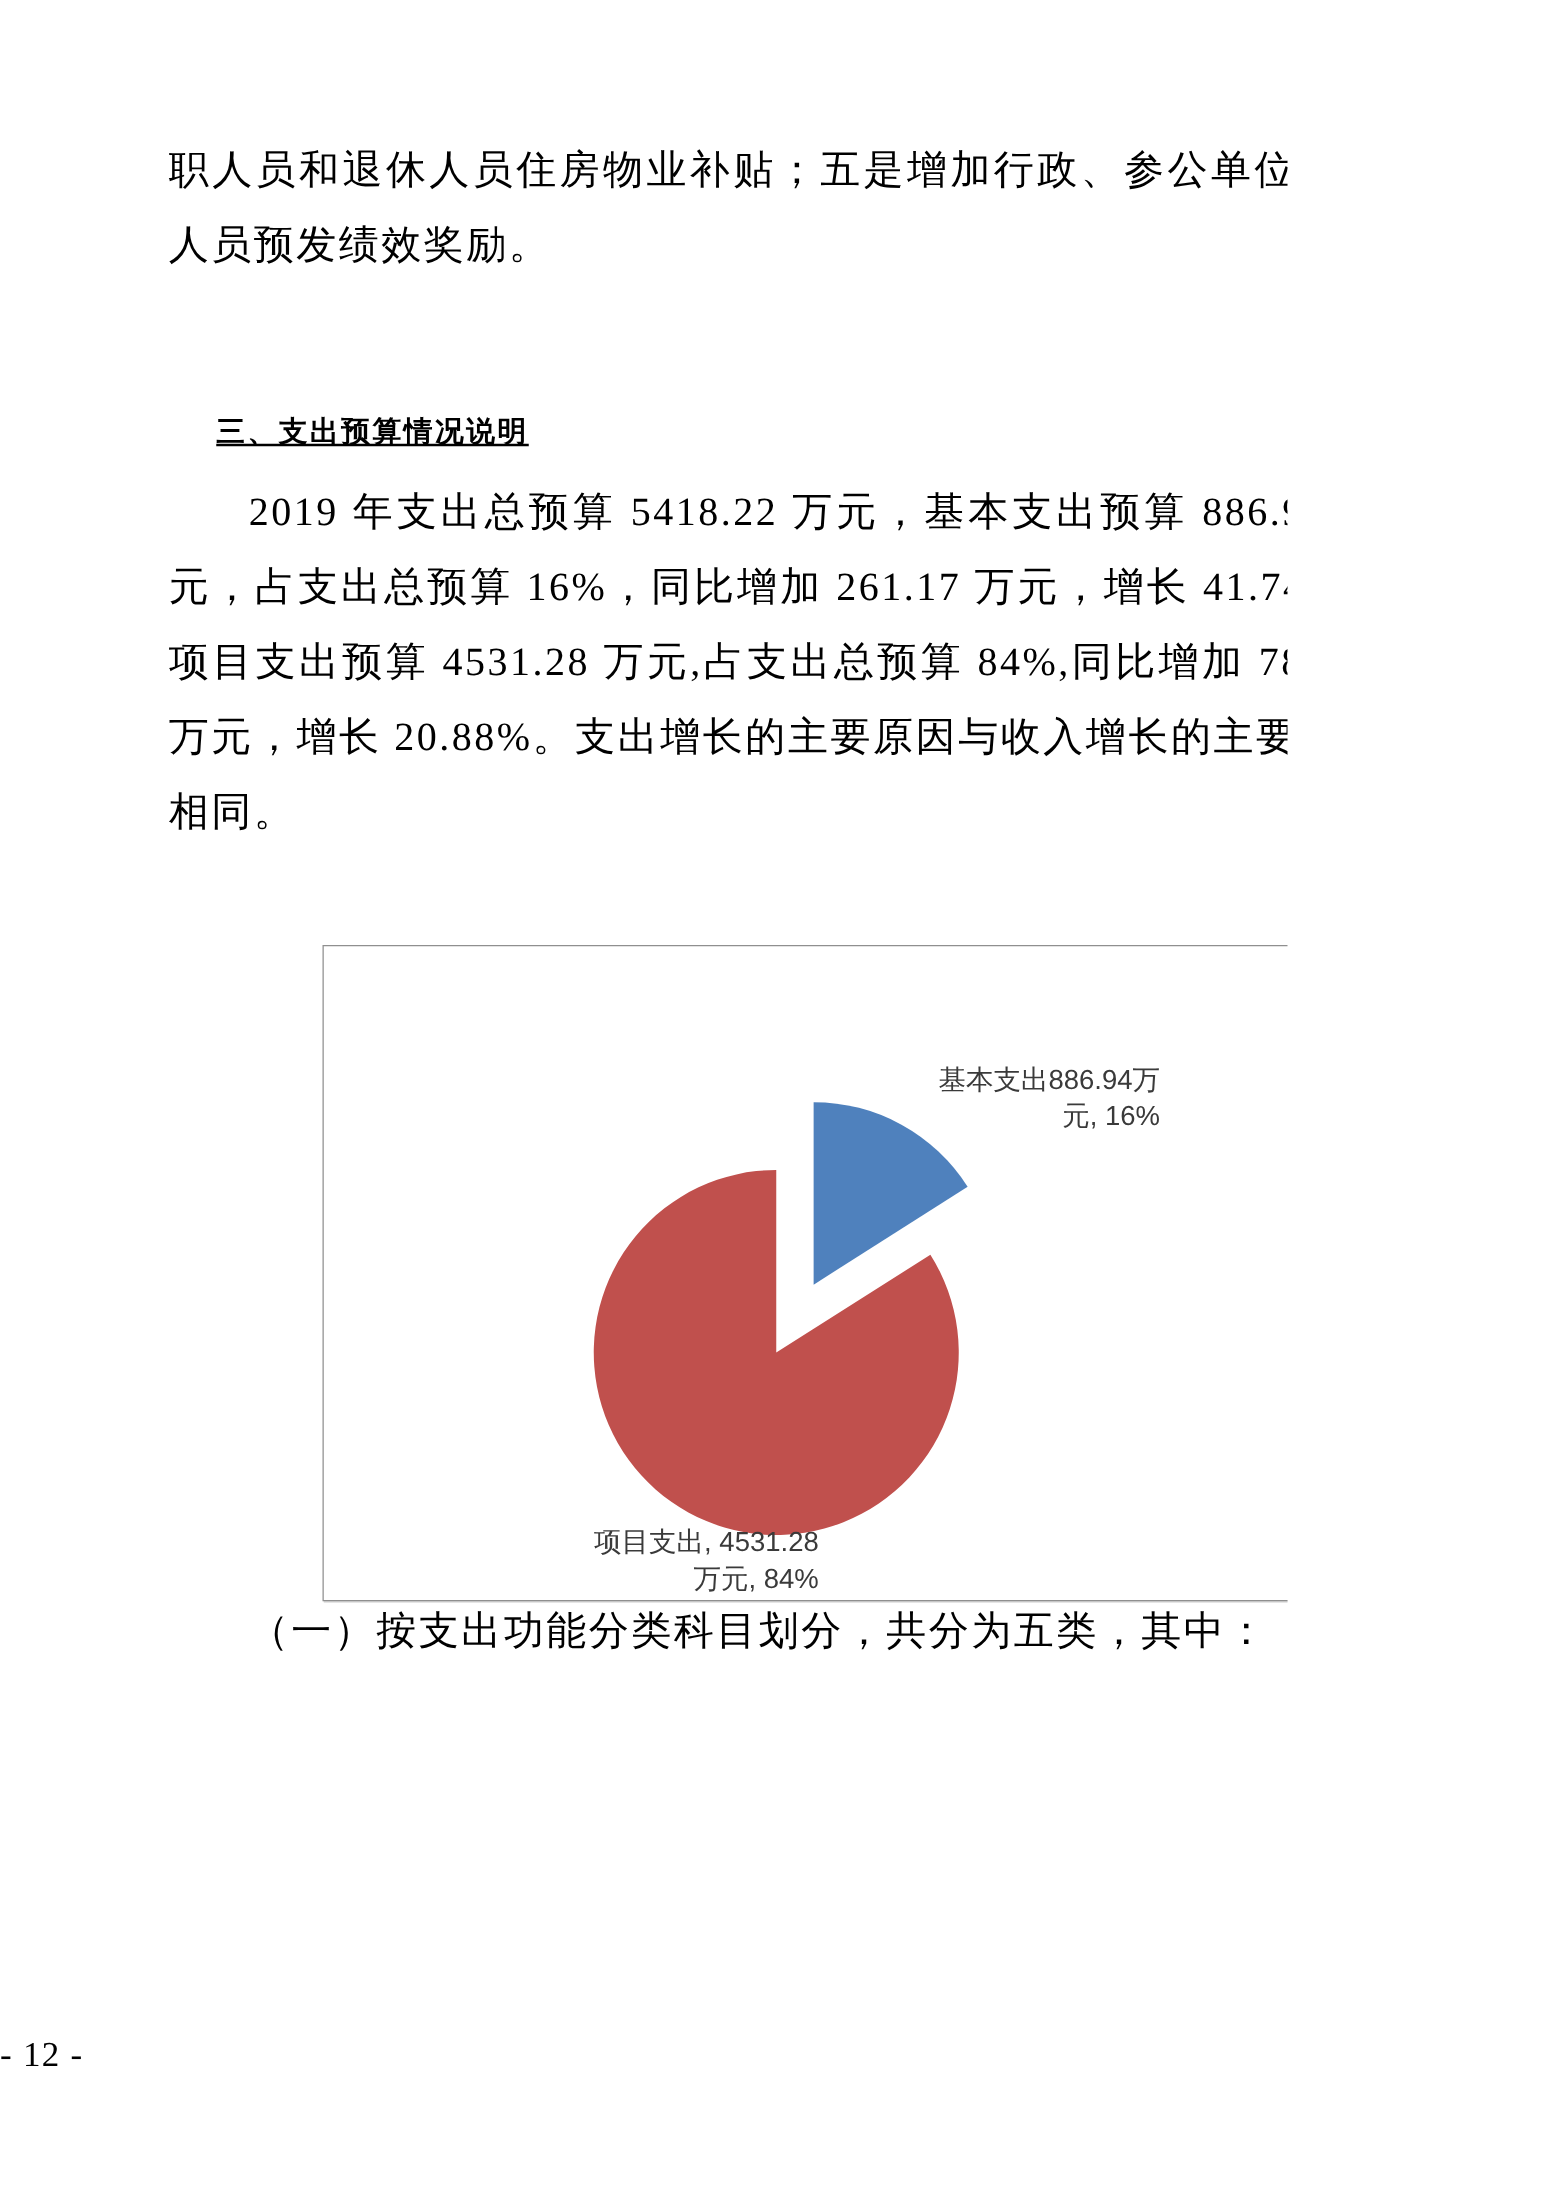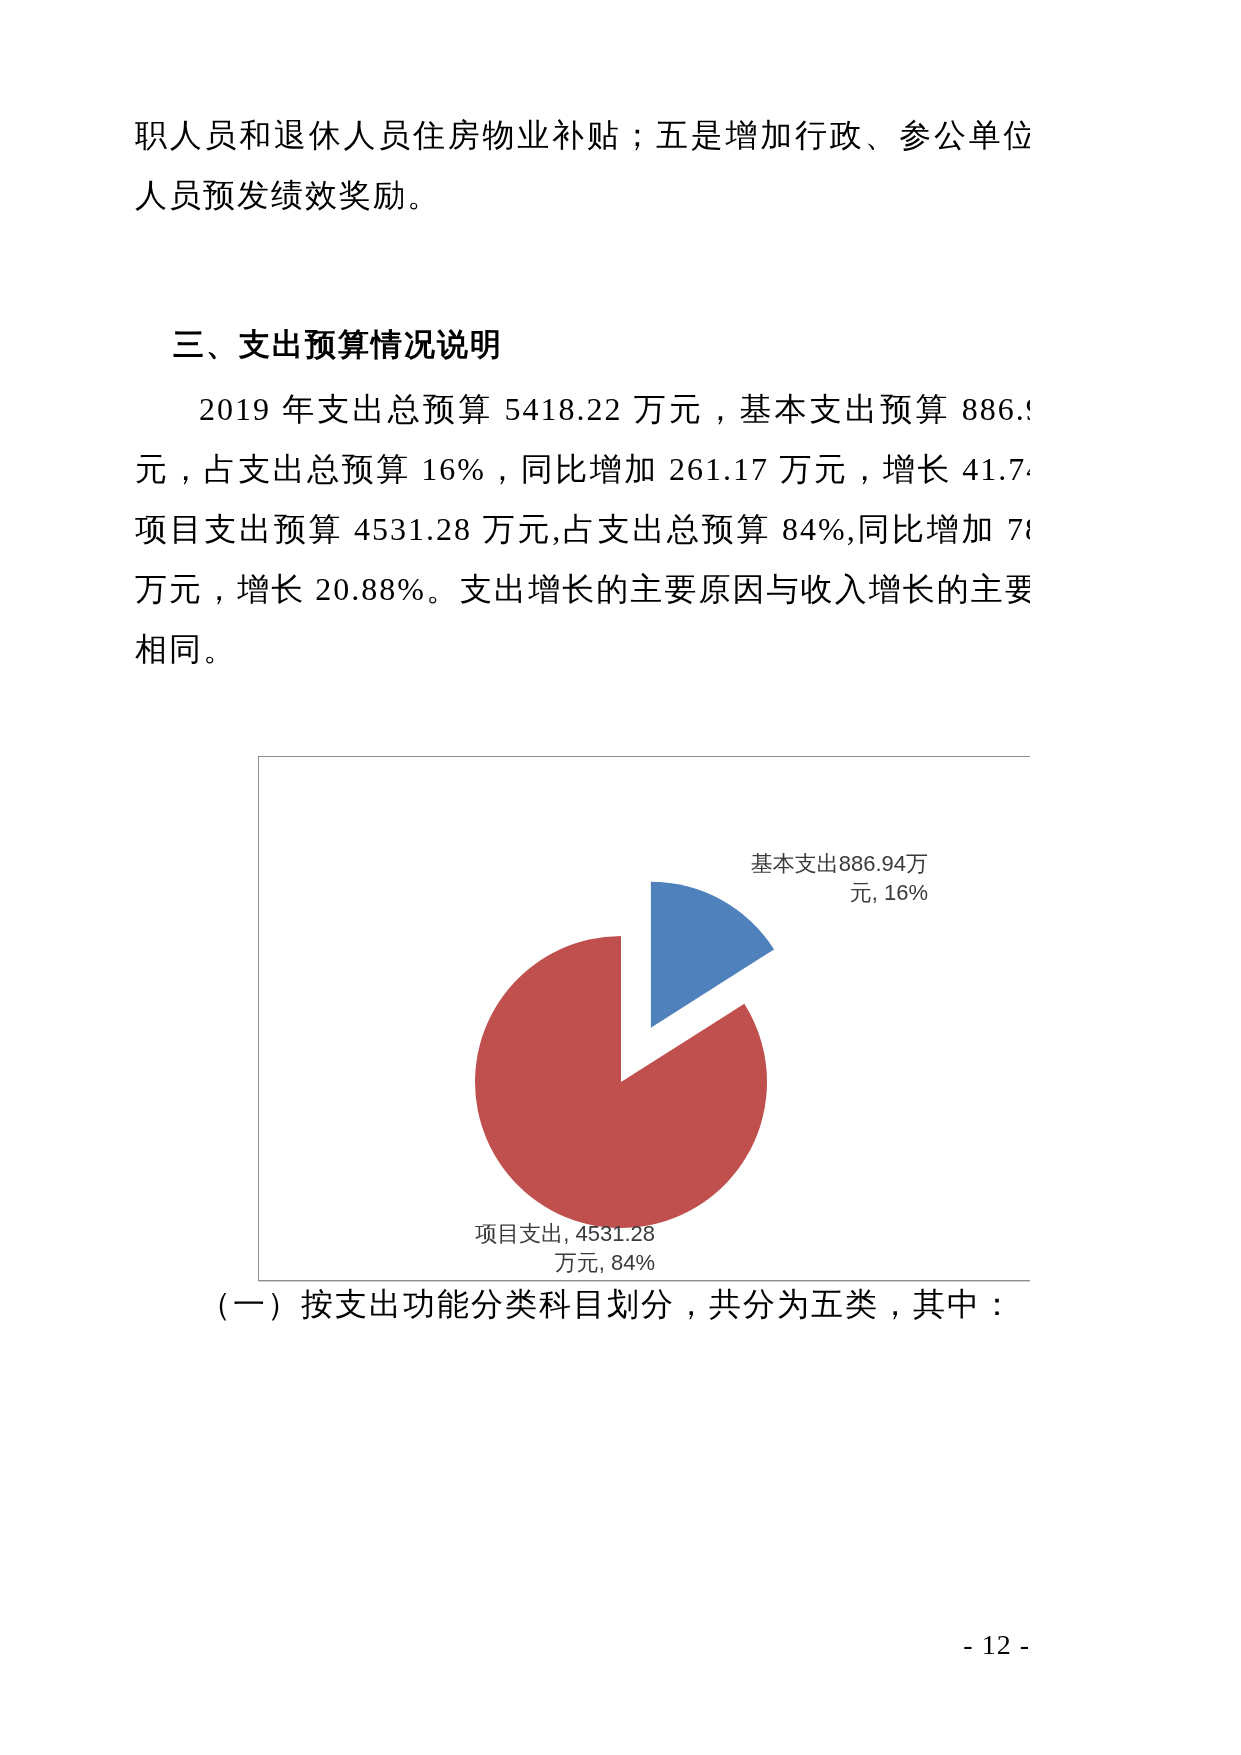--- a/index.html
+++ b/index.html
@@ -26,23 +26,24 @@
   .indent { text-indent: 2em; }
   .heading {
     position: absolute;
     left: 135px;
     top: 315px;
     width: 972px;
     margin: 0;
     padding-left: 38px;
     font-family: "Liberation Sans", sans-serif;
     font-weight: 700;
-    font-size: 31px;
+    font-size: 23px;
     line-height: 60px;
     letter-spacing: 2px;
+    text-decoration: underline;
   }
   .chart-frame {
     position: absolute;
     left: 218px;
     top: 740px;
     width: 898px;
     height: 523px;
     background: #ffffff;
     border: 1px solid #8f8f8f;
     box-shadow: 1px 1px 0 #cccccc;
@@ -87,21 +88,21 @@
     line-height: 22px;
     color: #15803d;
     white-space: nowrap;
   }
   .swatch { width: 14px; height: 14px; display: inline-block; flex: 0 0 auto; }
   .page-number {
     position: absolute;
     left: 0;
     top: 1625px;
     width: 100%;
-    text-align: right;
+    text-align: left;
     font-size: 28px;
     line-height: 40px;
     letter-spacing: 1px;
   }
 </style>
 </head>
 <body>
 
 <div class="page">
 

